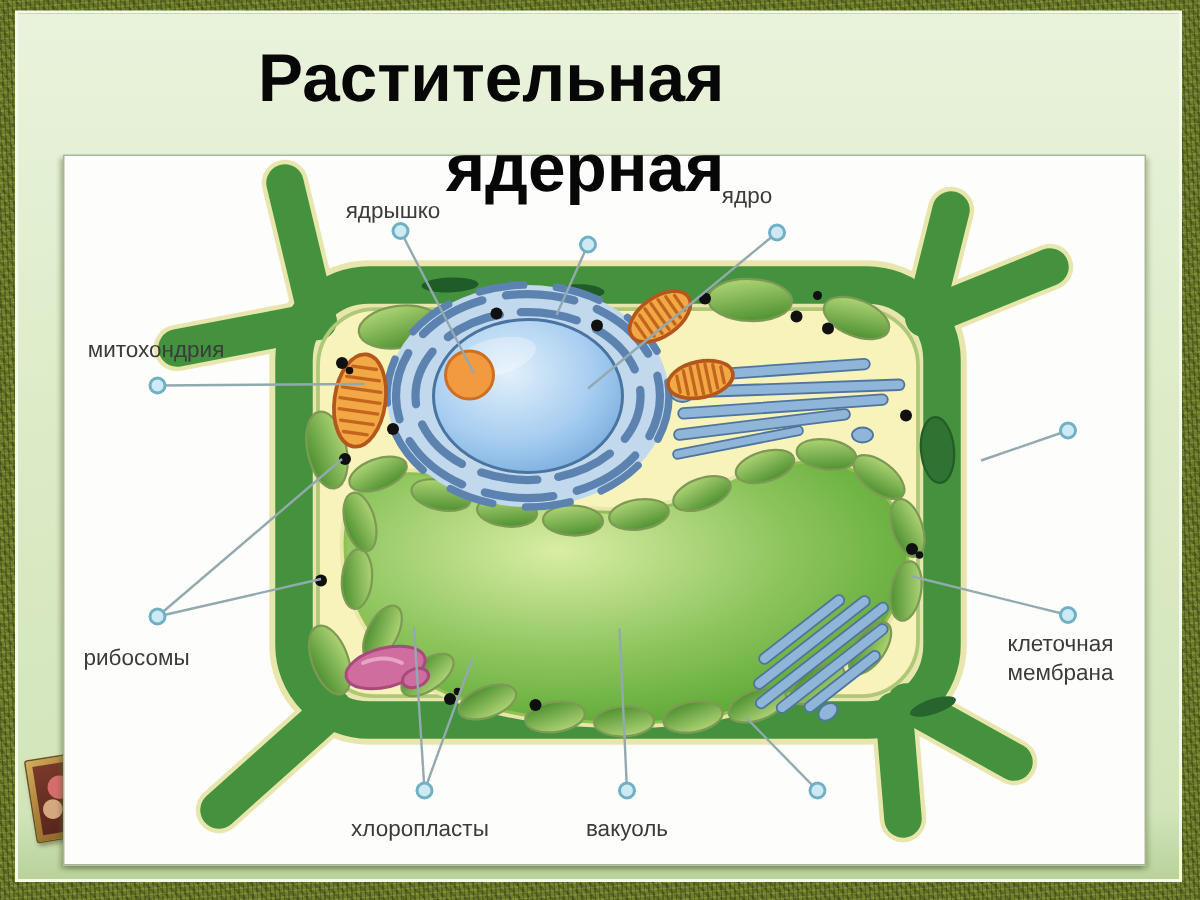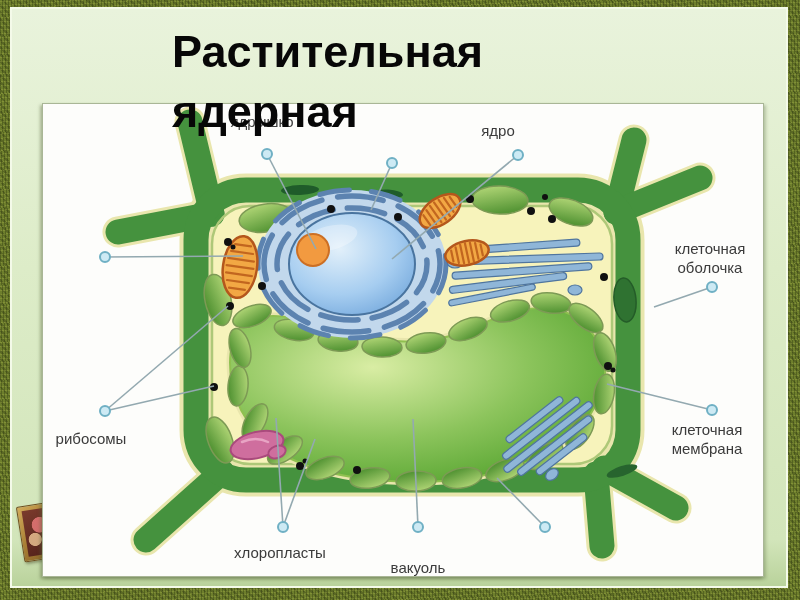--- a/index.html
+++ b/index.html
@@ -14,21 +14,21 @@
   #mat{position:absolute;left:10px;top:7px;width:778px;height:581px;
     border:2px solid #f4fae9;box-sizing:border-box;
     background:linear-gradient(180deg,#e9f3dc 0%,#ddecc8 45%,#d2e5ba 92%,#b9d29b 100%);}
   #panel{position:absolute;left:42px;top:103px;width:722px;height:474px;
     background:#fdfdfb;border:1px solid #a9b696;box-sizing:border-box;z-index:2;
     box-shadow:-2px 2px 3px rgba(80,95,55,.40), 2px 2px 3px rgba(80,95,55,.30);}
   #diagram{position:absolute;left:42px;top:103px;z-index:3;}
   .lbl{position:absolute;z-index:4;font-size:15px;line-height:19px;color:#3b3b3b;
     text-align:center;}
   #title{position:absolute;left:172px;top:22px;z-index:5;font-size:45px;line-height:60px;
-    font-weight:bold;color:#070707;letter-spacing:0px;white-space:nowrap;}
+    font-weight:bold;color:#070707;letter-spacing:0px;white-space:nowrap;text-align:right;}
   #title span{display:block;}
   #book{position:absolute;left:20px;top:504px;width:34px;height:54px;z-index:1;
     transform:rotate(-9deg);
     background:linear-gradient(135deg,#d4ad5c 0%,#a97f35 45%,#7d5a22 100%);
     border:1px solid #6e4f1e;border-radius:2px;box-shadow:1px 2px 3px rgba(60,60,30,.45);}
   #book .inner{position:absolute;left:4px;top:4px;right:4px;bottom:4px;
     background:
       radial-gradient(circle at 60% 35%, rgba(230,120,120,.85) 0 22%, transparent 24%),
       radial-gradient(circle at 35% 65%, rgba(240,200,150,.8) 0 18%, transparent 20%),
       linear-gradient(160deg,#7a3a2c 0%,#53221a 100%);}
@@ -234,25 +234,25 @@
       <circle cx="105" cy="257" r="5"></circle>
       <circle cx="712" cy="287" r="5"></circle>
       <circle cx="105" cy="411" r="5"></circle>
       <circle cx="712" cy="410" r="5"></circle>
       <circle cx="283" cy="527" r="5"></circle>
       <circle cx="418" cy="527" r="5"></circle>
       <circle cx="545" cy="527" r="5"></circle>
     </g>
   </svg>
 
-  <div class="lbl" style="left:210px;top:112px;width:104px;">ядрышко</div>
+  <div class="lbl" style="left:210px;top:131px;width:104px;">ядрышко</div>
   <div class="lbl" style="left:468px;top:121px;width:60px;">ядро</div>
-  <div class="lbl" style="left:662px;top:239px;width:96px;">клеточная оболочка</div>
+  <div class="lbl" style="left:34px;top:224px;width:140px;">митохондрия</div>
   <div class="lbl" style="left:31px;top:429px;width:120px;">рибосомы</div>
   <div class="lbl" style="left:215px;top:543px;width:130px;">хлоропласты</div>
   <div class="lbl" style="left:658px;top:420px;width:98px;">клеточная мембрана</div>
-  <div class="lbl" style="left:368px;top:558px;width:100px;">вакуоль</div>
+  <div class="lbl" style="left:368px;top:543px;width:100px;">вакуоль</div>
 
   <div id="title">
     <span>Растительная</span>
     <span>ядерная</span>
   </div>
 </div>
 
 </body></html>

